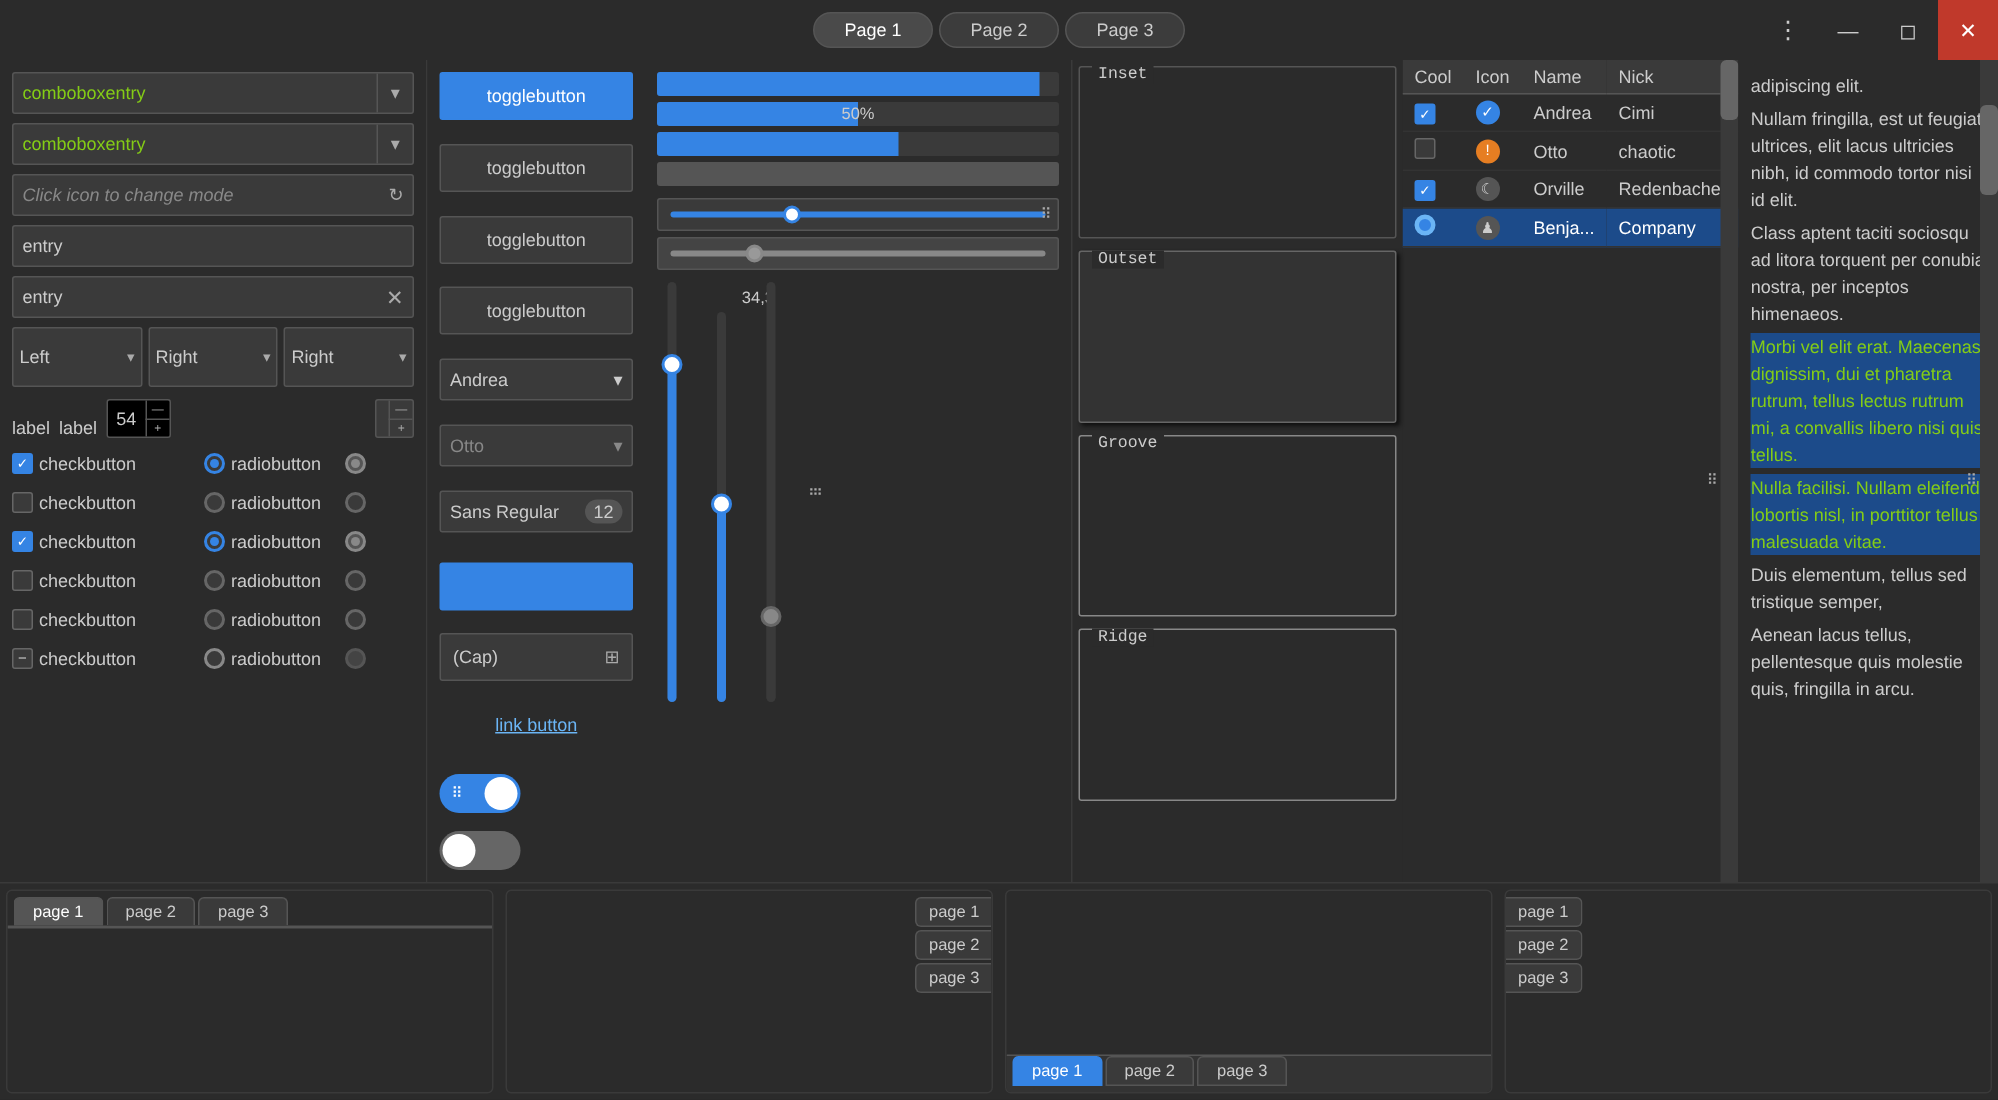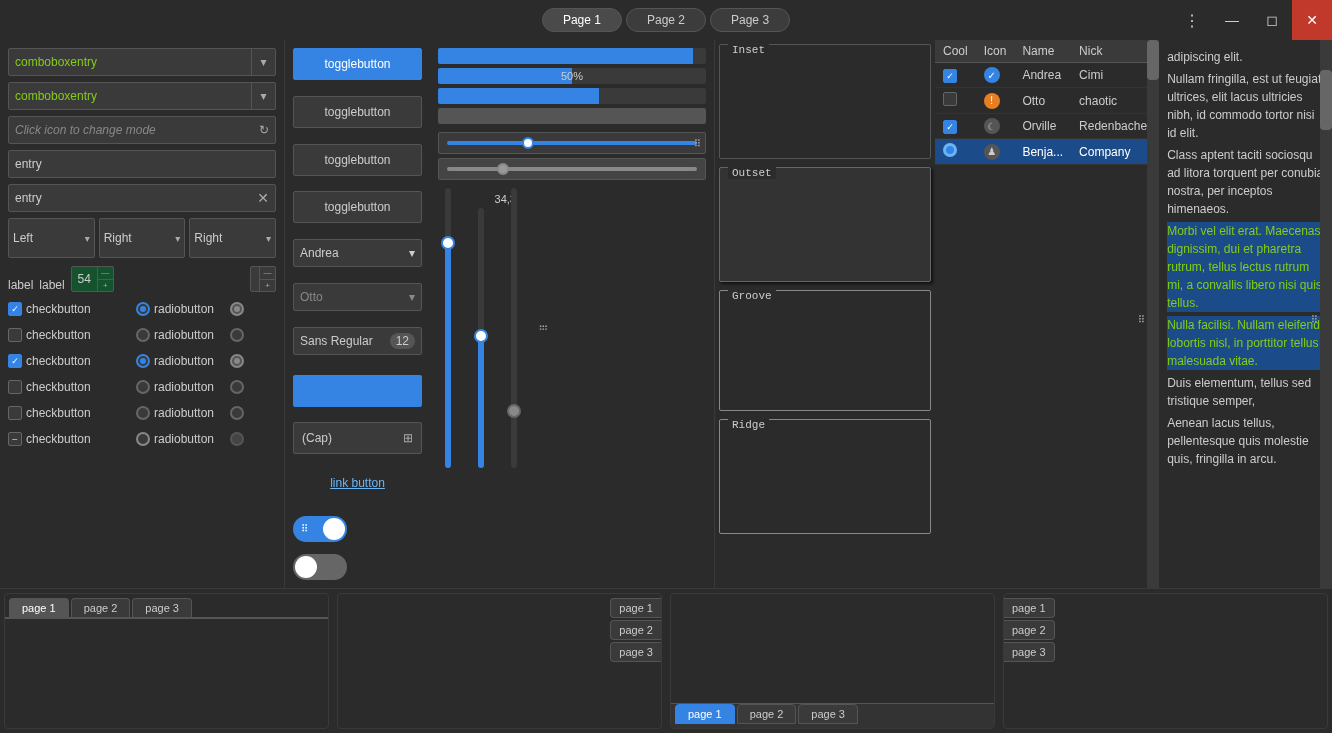--- a/index.html
+++ b/index.html
@@ -180,21 +180,21 @@
     .label-spin-row {
       display: flex;
       align-items: flex-end;
       gap: 6px;
       height: 28px;
     }
     .lbl { color: #ccc; font-size: 12px; }
     .spinbox {
       display: flex;
       align-items: center;
-      background: #14532d;
+      background: #000000;
       border: 1px solid #555;
       border-radius: 2px;
       height: 26px;
     }
     .spinbox-val { padding: 0 4px; color: #ccc; min-width: 25px; text-align: center; }
     .spinbox-btns {
       display: flex;
       flex-direction: column;
       height: 100%;
     }

